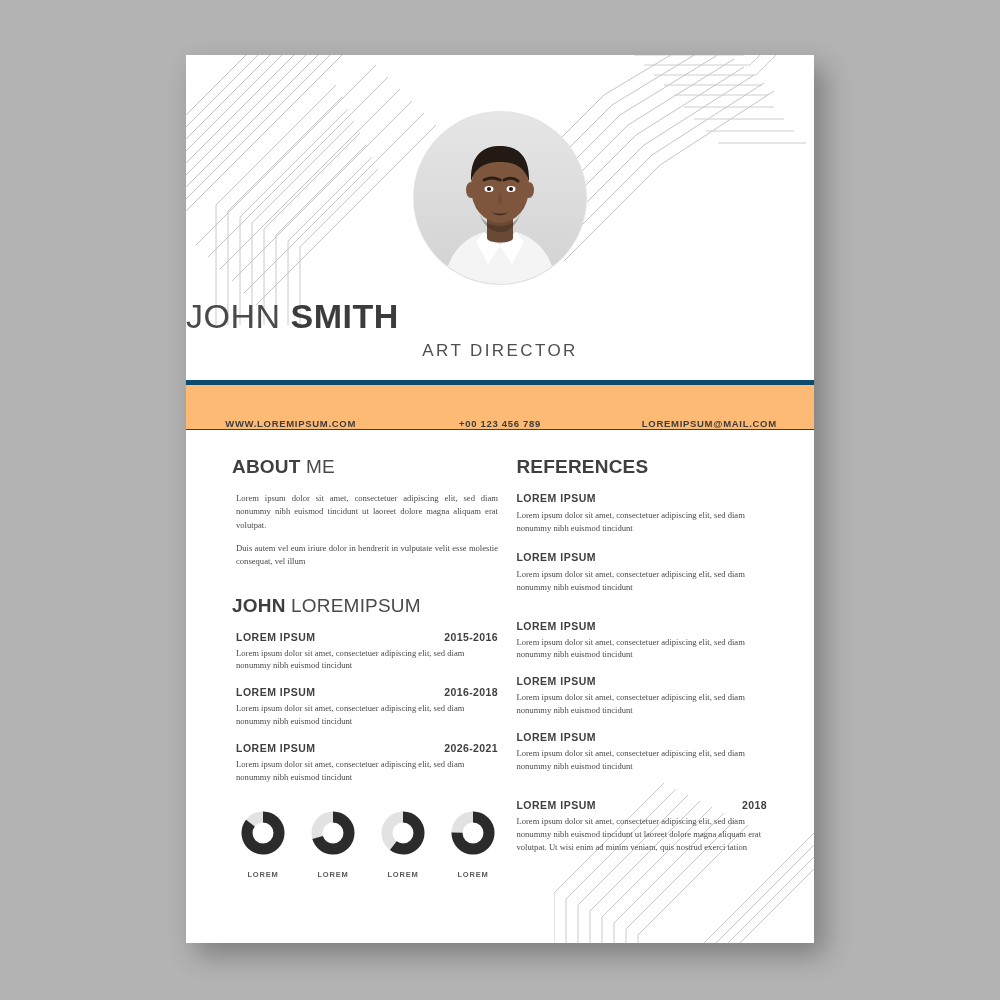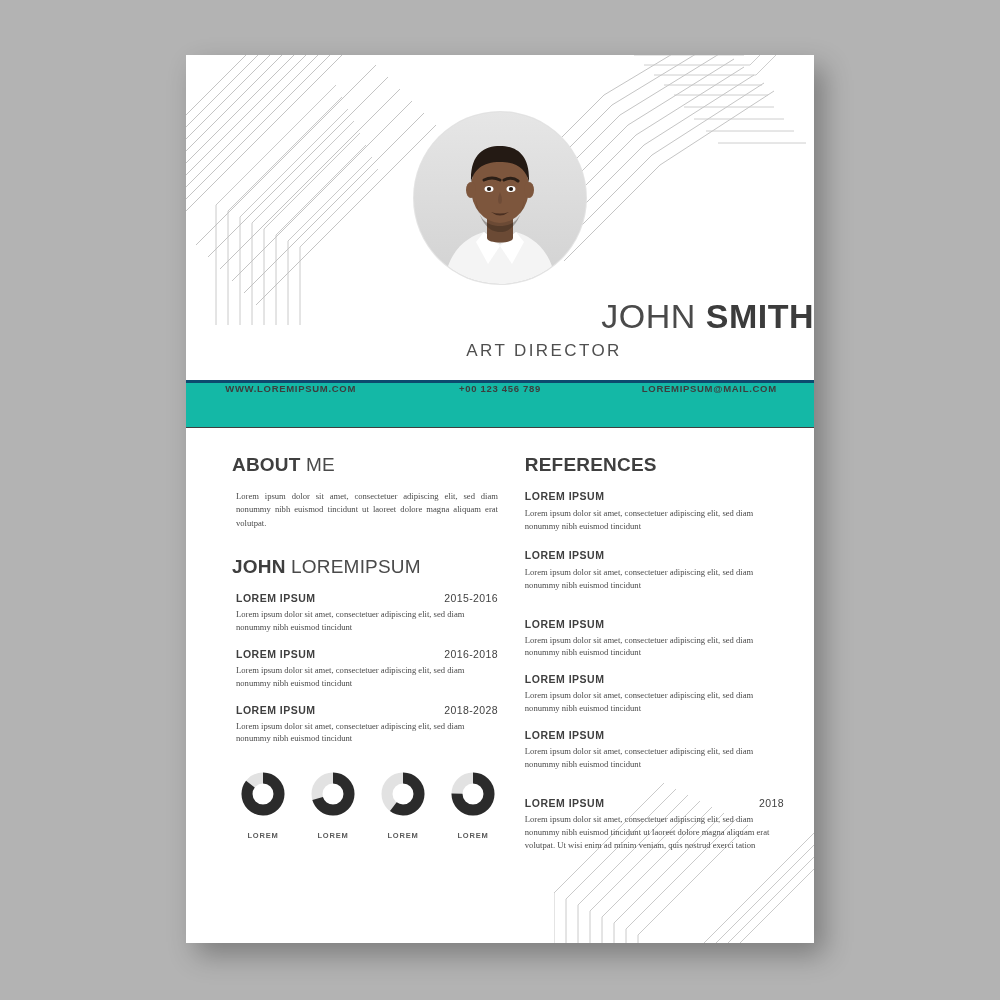--- a/index.html
+++ b/index.html
@@ -54,67 +54,66 @@
     overflow: hidden;
     background: #dedede;
     box-shadow: 0 0 0 1px #e4e4e4;
   }
   .avatar svg { display: block; }
 
   .name {
     position: absolute;
     top: 242px;
     width: 100%;
-    text-align: right;
+    text-align: left;
     font-size: 34px;
     letter-spacing: 0.5px;
     color: #4a4a4a;
     font-weight: 400;
   }
   .name b { font-weight: 700; color: #3c3c3c; }
 
   .role {
     position: absolute;
     top: 286px;
     width: 100%;
     text-align: center;
     font-size: 17px;
     letter-spacing: 2.4px;
     color: #4f4f4f;
-    padding-left: 44px;
   }
 
   
   .contact-bar {
     position: relative;
     height: 44px;
-    background: #14b8a6;
-    border-top: 3px solid #0c4a6e;
+    background: #fdba74;
+    border-top: 5px solid #0c4a6e;
     border-bottom: 1px solid #3f3f3f;
     display: flex;
-    align-items: flex-start;
+    align-items: flex-end;
   }
   .contact-item {
     flex: 1;
     text-align: center;
     font-size: 9.5px;
     font-weight: 700;
     letter-spacing: 0.7px;
     color: #3d3d3d;
   }
 
   
   .body {
     position: relative;
     display: flex;
-    padding: 26px 30px 0 46px;
+    padding: 26px 47px 0 46px;
     box-sizing: border-box;
   }
   .col-left { width: 288px; }
-  .col-right { width: 288px; margin-left: 16px; }
+  .col-right { width: 288px; margin-left: 8px; }
   .col-gap { width: 12px; }
 
   h2.sec {
     font-size: 19px;
     color: #4a4a4a;
     margin: 0 0 14px 0;
     font-weight: 400;
     letter-spacing: 0.2px;
   }
   h2.sec b { font-weight: 700; color: #3f3f3f; }
@@ -139,21 +138,21 @@
     margin-bottom: 4px;
   }
   .entry-title {
     font-size: 10.5px;
     font-weight: 700;
     color: #3f3f3f;
     letter-spacing: 0.5px;
   }
   .entry-date {
     font-size: 10.5px;
-    font-weight: 400;
+    font-weight: 700;
     color: #3f3f3f;
     letter-spacing: 0.4px;
   }
   .entry-body {
     font-size: 8.6px;
     line-height: 1.5;
     color: #4a4a4a;
     font-family: "Liberation Serif", serif;
   }
   .indent { padding-left: 4px; }
@@ -327,20 +326,21 @@
     <div class="body">
 
       <div class="col-left">
 
         <div class="sec-block">
           <h2 class="sec">
             <b>ABOUT</b>
             <span>ME</span>
           </h2>
           <p class="para">Lorem ipsum dolor sit amet, consectetuer adipiscing elit, sed diam nonummy nibh euismod tincidunt ut laoreet dolore magna aliquam erat volutpat.</p>
+          <p class="para">Duis autem vel eum iriure dolor in hendrerit in vulputate velit esse molestie consequat, vel illum</p>
         </div>
 
         <div class="sec-block">
           <h2 class="sec">
             <b>JOHN</b>
             <span>LOREMIPSUM</span>
           </h2>
 
           <div class="entry indent">
             <div class="entry-head">
@@ -354,21 +354,21 @@
             <div class="entry-head">
               <span class="entry-title">LOREM IPSUM</span>
               <span class="entry-date">2016-2018</span>
             </div>
             <div class="entry-body">Lorem ipsum dolor sit amet, consectetuer adipiscing elit, sed diam nonummy nibh euismod tincidunt</div>
           </div>
 
           <div class="entry indent">
             <div class="entry-head">
               <span class="entry-title">LOREM IPSUM</span>
-              <span class="entry-date">2018-2028</span>
+              <span class="entry-date">2026-2021</span>
             </div>
             <div class="entry-body">Lorem ipsum dolor sit amet, consectetuer adipiscing elit, sed diam nonummy nibh euismod tincidunt</div>
           </div>
         </div>
 
         <div class="sec-block">
           <div class="skills-row">
 
             <div class="skill">
               <svg width="46" height="46" viewBox="0 0 46 46">

